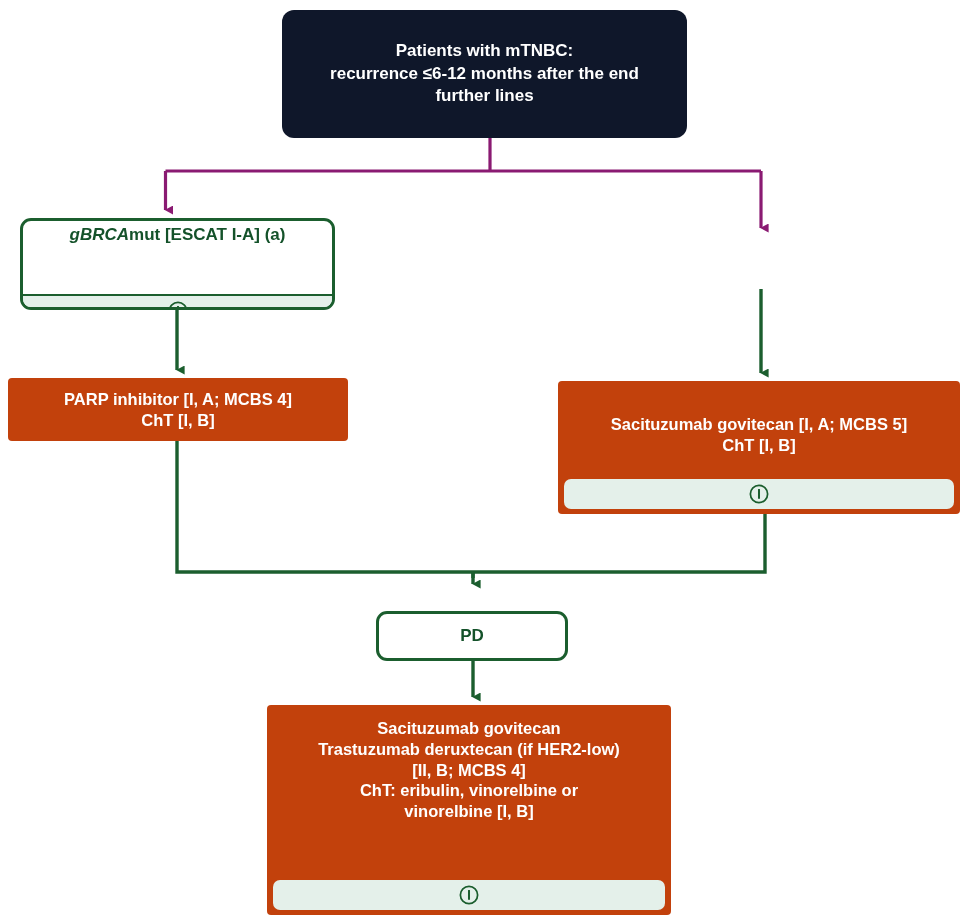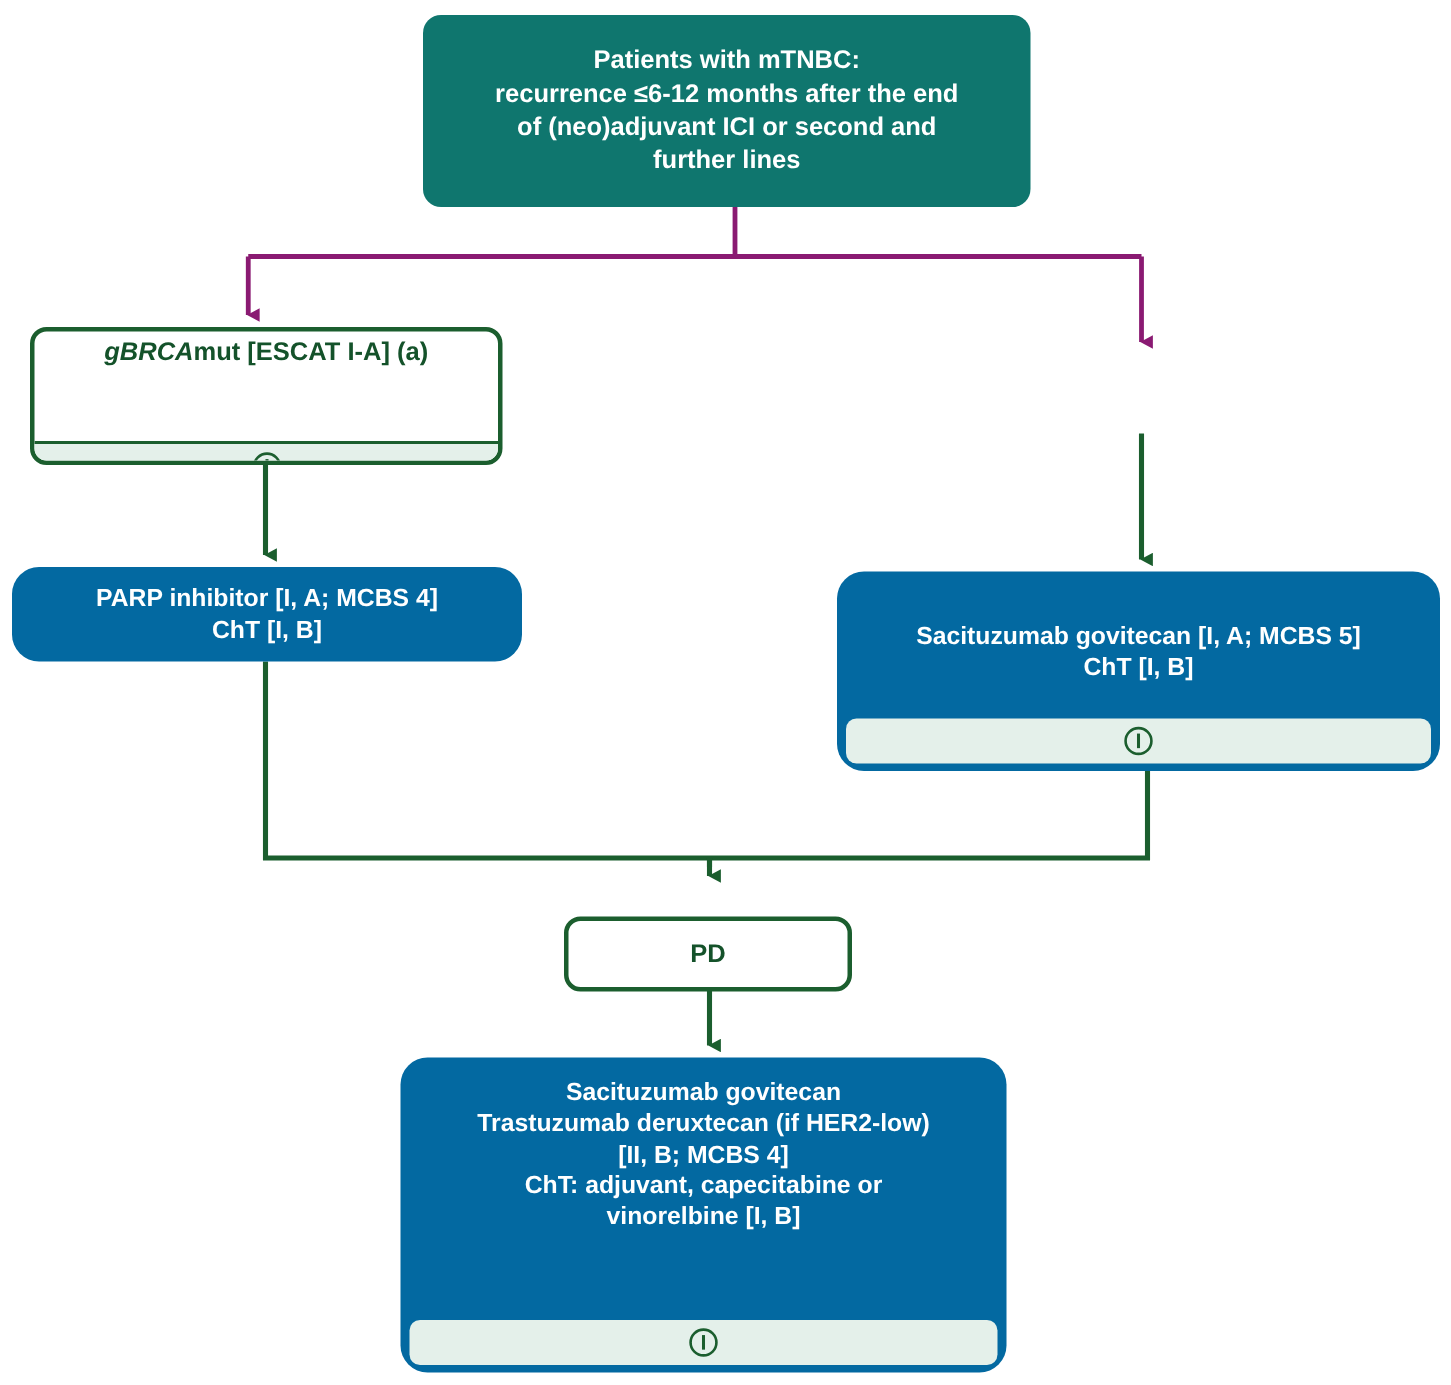--- a/index.html
+++ b/index.html
@@ -28,21 +28,21 @@
 
   .node {
     position: absolute;
     box-sizing: border-box;
     display: flex;
     flex-direction: column;
   }
 
   
   .node-purple {
-    background: #0f766e;
+    background: #0f172a;
     border-radius: 12px;
     color: #ffffff;
     align-items: center;
     justify-content: center;
     text-align: center;
     font-weight: bold;
     font-size: 17px;
     line-height: 1.32;
     padding: 8px 14px;
   }
@@ -62,22 +62,22 @@
     justify-content: center;
     text-align: center;
     font-weight: bold;
     font-size: 17px;
     padding: 4px 10px;
     color: #14522a;
   }
 
   
   .node-blue {
-    background: #0369a1;
-    border-radius: 18px;
+    background: #c2410c;
+    border-radius: 4px;
     color: #ffffff;
     overflow: hidden;
     padding: 4px;
   }
   .node-blue .body {
     flex: 1 1 auto;
     display: flex;
     align-items: center;
     justify-content: center;
     text-align: center;
@@ -151,21 +151,20 @@
       <path d="M473,572 L473,578"></path>
       <path d="M473,572 L473,584" marker-end="url(#arrow-green)"></path>
 
       <path d="M473,634 L473,697" marker-end="url(#arrow-green)"></path>
     </g>
   </svg>
 
   <div class="node node-purple" style="left:282px; top:10px; width:405px; height:128px;">
     <div>Patients with mTNBC:</div>
     <div>recurrence ≤6-12 months after the end</div>
-    <div>of (neo)adjuvant ICI or second and</div>
     <div>further lines</div>
   </div>
 
   <div class="node node-outline" style="left:20px; top:218px; width:315px; height:92px;gap:45px;">
     <div class="body">
       <span class="nowrap"><span class="ital">gBRCA</span><span>mut [ESCAT I-A] (a)</span></span>
     </div>
     <div class="info-bar">
       <svg class="info-icon" viewBox="0 0 24 24">
         <circle cx="12" cy="12" r="9.4" fill="none" stroke="#1B5E2E" stroke-width="1.9"></circle>
@@ -197,21 +196,21 @@
 
   <div class="node node-outline" style="left:376px; top:585px; width:192px; height:50px;margin-top:26px;">
     <div class="body">PD</div>
   </div>
 
   <div class="node node-blue" style="left:267px; top:705px; width:404px; height:210px;">
     <div class="body" style="flex-direction:column; justify-content:flex-start; padding-top:9px;">
       <div>Sacituzumab govitecan</div>
       <div>Trastuzumab deruxtecan (if HER2-low)</div>
       <div>[II, B; MCBS 4]</div>
-      <div>ChT: adjuvant, capecitabine or</div>
+      <div>ChT: eribulin, vinorelbine or</div>
       <div>vinorelbine [I, B]</div>
     </div>
     <div class="info-bar">
       <svg class="info-icon" viewBox="0 0 24 24">
         <circle cx="12" cy="12" r="9.4" fill="none" stroke="#1B5E2E" stroke-width="1.9"></circle>
         <rect x="10.9" y="6.6" width="2.2" height="10.6" fill="#1B5E2E"></rect>
       </svg>
     </div>
   </div>
 

